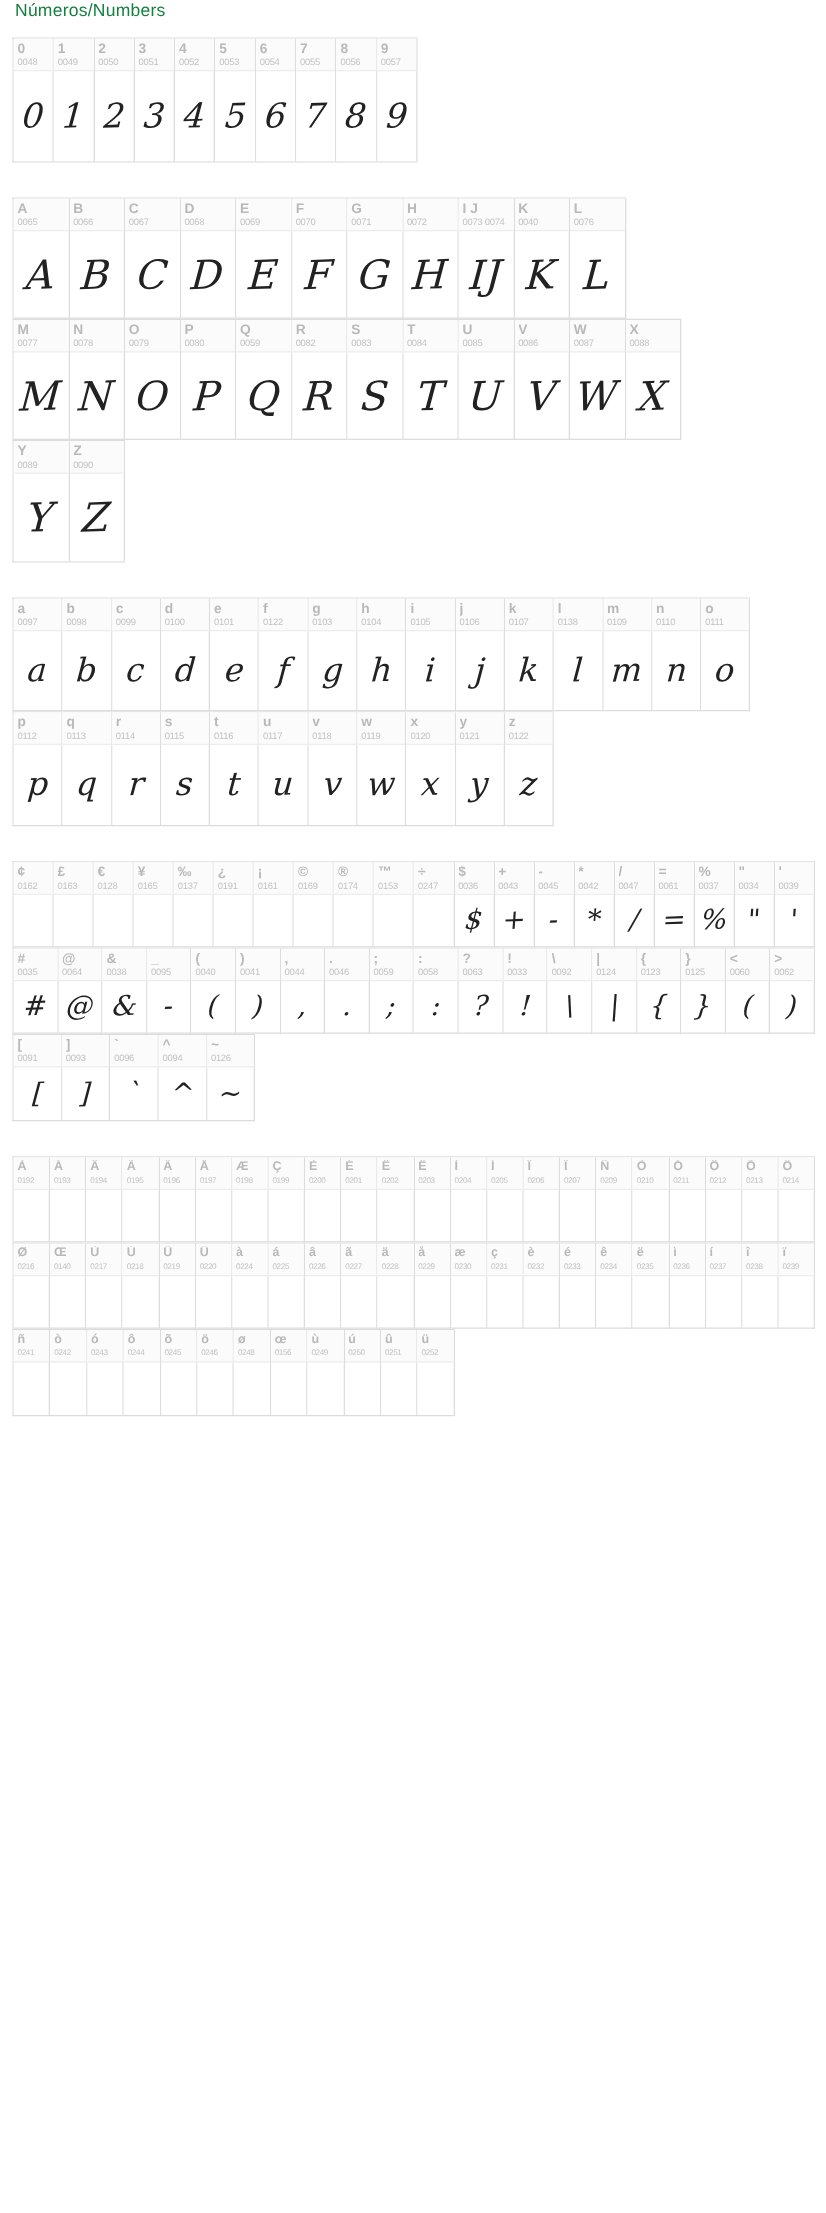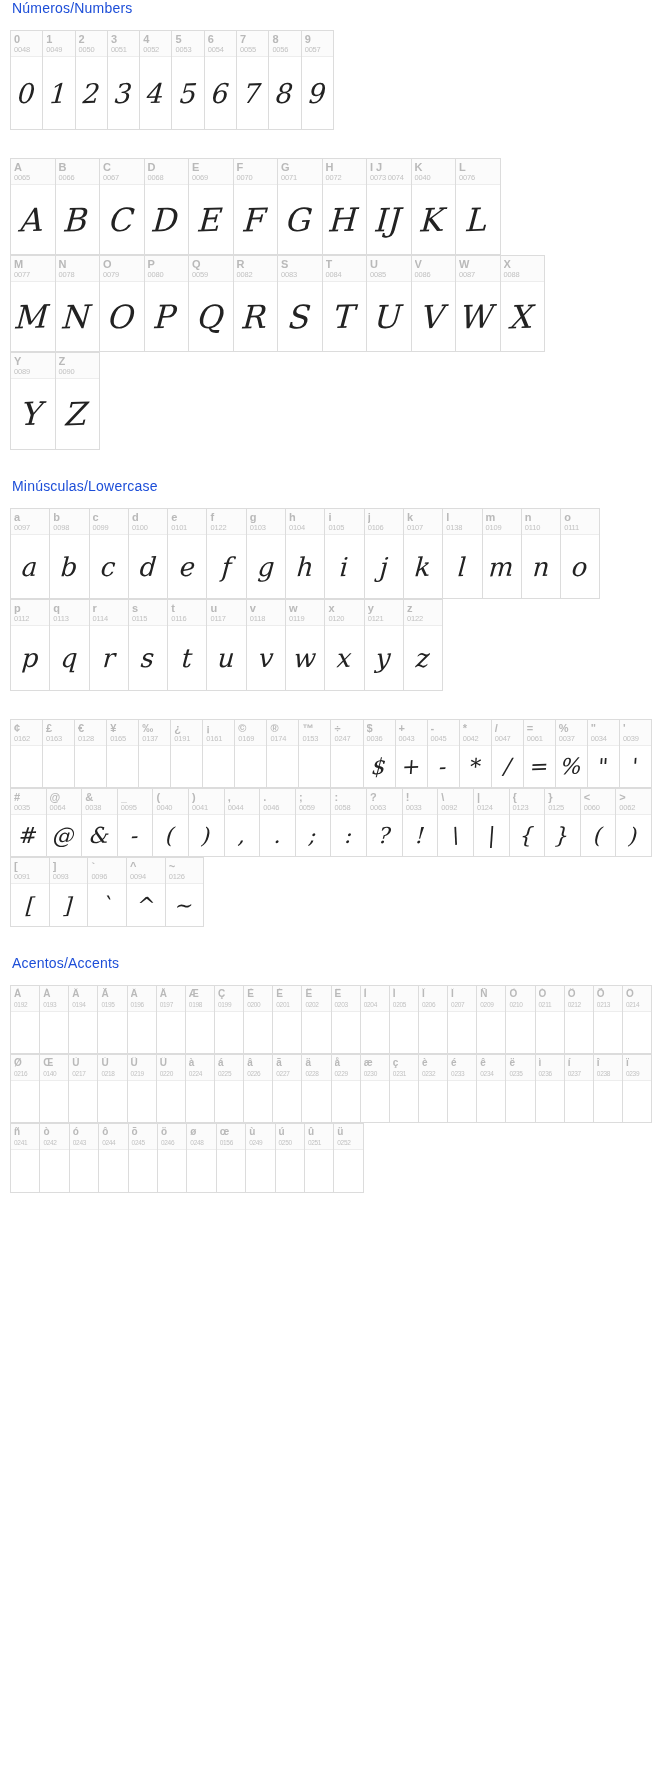--- a/index.html
+++ b/index.html
@@ -16,21 +16,21 @@
   .page {
     width: 661px;
     box-sizing: border-box;
     padding: 0 10px 20px 10px;
   }
   .section {
     margin: 0 0 28px 0;
   }
   .section-title {
     font-size: 14px;
-    color: #1d4ed8;
+    color: #15803d;
     margin: 0 0 14px 2px;
     letter-spacing: 0.2px;
   }
   .rows {
     display: block;
   }
   .glyph-row {
     display: flex;
     flex-wrap: nowrap;
     border-left: 1px solid #dcdcdc;
@@ -440,21 +440,20 @@
                 <div class="cell-code">0090</div>
               </div>
               <div class="cell-body">
                 <span class="g">Z</span>
               </div>
             </div>
           </div>
         </div>
       </div>
       <div class="section sec-lower">
-        <div class="section-title">Minúsculas/Lowercase</div>
         <div class="rows">
           <div class="glyph-row">
             <div class="glyph-cell">
               <div class="cell-head">
                 <div class="cell-char">a</div>
                 <div class="cell-code">0097</div>
               </div>
               <div class="cell-body">
                 <span class="g">a</span>
               </div>
@@ -1080,21 +1079,20 @@
                 <div class="cell-code">0126</div>
               </div>
               <div class="cell-body">
                 <span class="g">~</span>
               </div>
             </div>
           </div>
         </div>
       </div>
       <div class="section sec-accents">
-        <div class="section-title">Acentos/Accents</div>
         <div class="rows">
           <div class="glyph-row">
             <div class="glyph-cell">
               <div class="cell-head">
                 <div class="cell-char">À</div>
                 <div class="cell-code">0192</div>
               </div>
               <div class="cell-body">
                 <span class="g"></span>
               </div>

